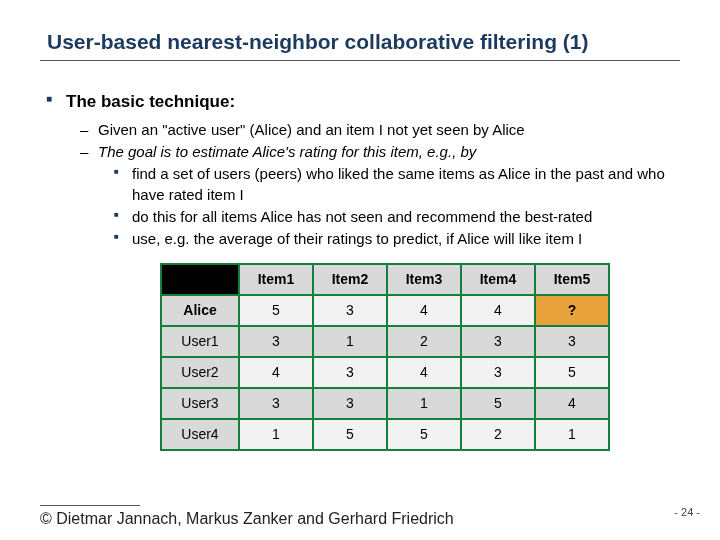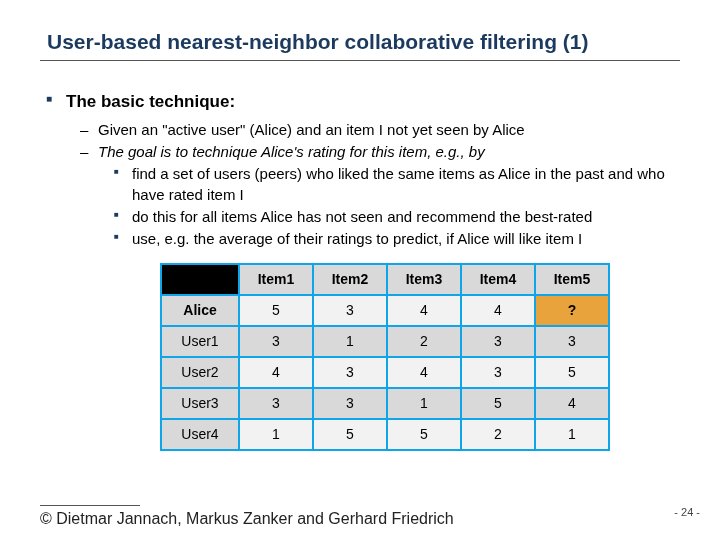--- a/index.html
+++ b/index.html
@@ -81,21 +81,21 @@
     color: #1B3A5E;
   }
   .table-wrap {
     margin: 14px 0 0 120px;
   }
   table.ratings {
     border-collapse: collapse;
     font-size: 14px;
   }
   table.ratings th, table.ratings td {
-    border: 2px solid #0ea5e9;
+    border: 2px solid #15803d;
     text-align: center;
     padding: 5px 0;
     width: 72px;
     height: 18px;
   }
   table.ratings th.rowhead {
     width: 76px;
     font-weight: 700;
   }
   table.ratings thead th {
@@ -143,21 +143,21 @@
 <body>
 
 <div class="slide">
 
   <h1 class="title">User-based nearest-neighbor collaborative filtering (1)</h1>
   <hr class="title-rule">
 
   <div class="body">
     <p class="lvl1">The basic technique:</p>
     <p class="lvl2">Given an "active user" (Alice) and an item I not yet seen by Alice</p>
-    <p class="lvl2 italic">The goal is to technique Alice's rating for this item, e.g., by</p>
+    <p class="lvl2 italic">The goal is to estimate Alice's rating for this item, e.g., by</p>
     <p class="lvl3">find a set of users (peers) who liked the same items as Alice in the past and who have rated item I</p>
     <p class="lvl3">do this for all items Alice has not seen and recommend the best-rated</p>
     <p class="lvl3">use, e.g. the average of their ratings to predict, if Alice will like item I</p>
 
     <div class="table-wrap">
       <table class="ratings">
         <thead>
           <tr>
             <th class="corner rowhead"></th>
             <th>Item1</th>

